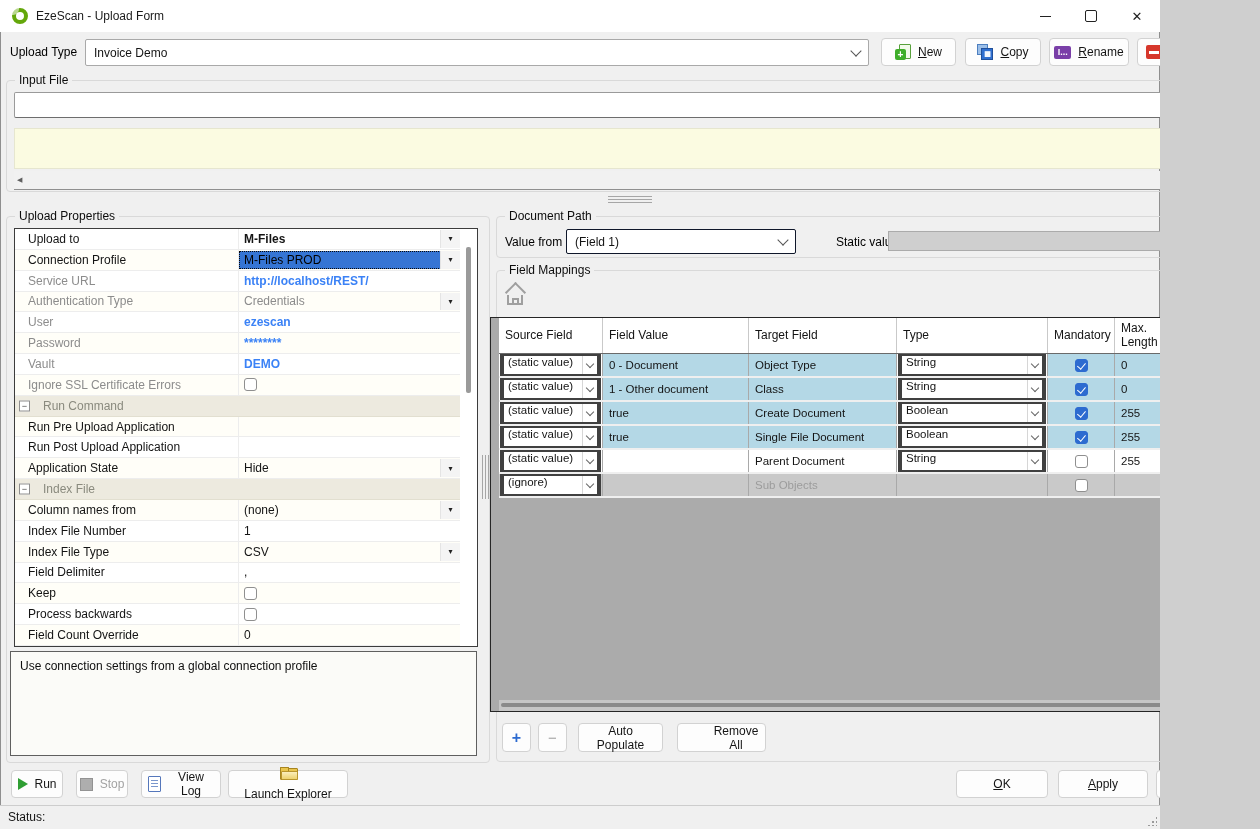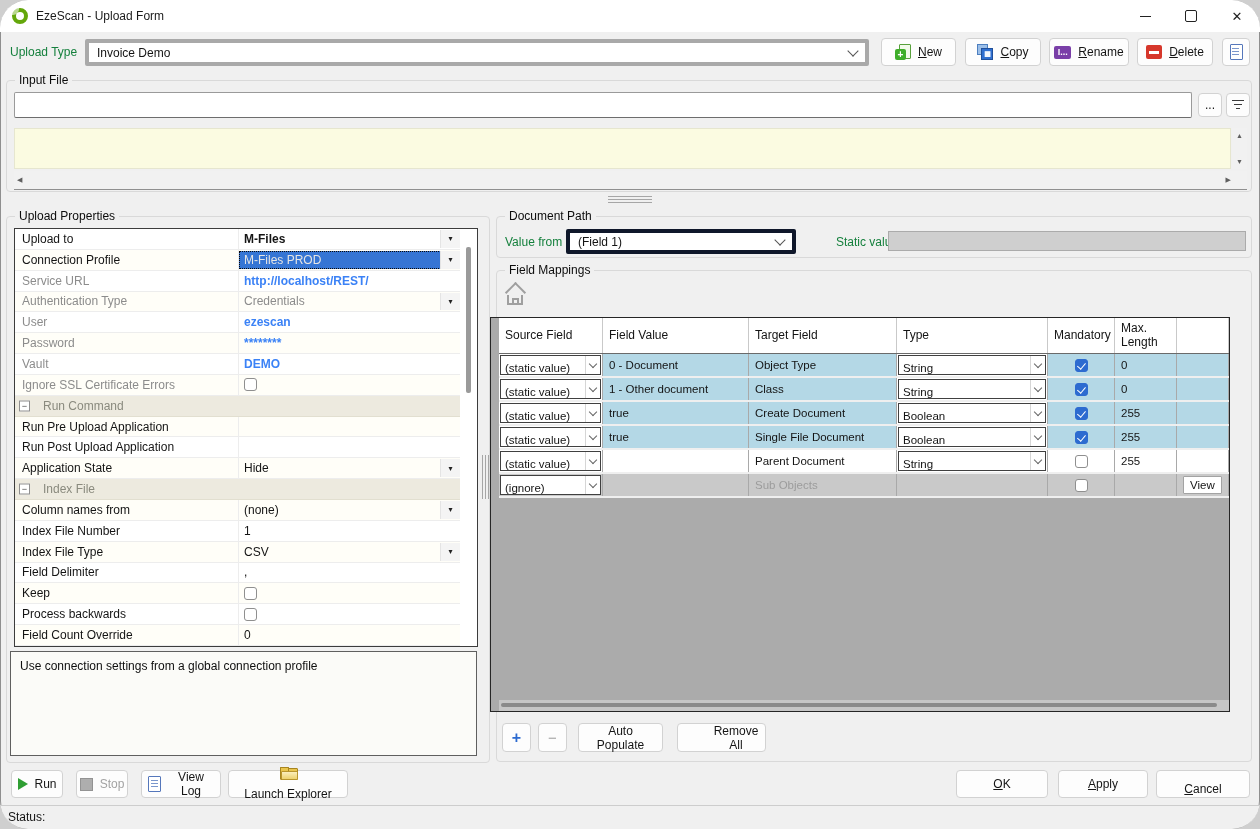--- a/index.html
+++ b/index.html
@@ -1,43 +1,43 @@
 <!DOCTYPE html>
 <html><head>
 <meta charset="utf-8">
 <style>
   html,body{margin:0;padding:0;background:#cfcfcf;}
-  #win{position:relative;width:1260px;height:829px;background:#f0f0f0;
+  #win{position:relative;width:1160px;height:829px;background:#f0f0f0;
        font-family:"Liberation Sans",sans-serif;font-size:12px;color:#141414;
-       outline:1px solid #8f8f8f;outline-offset:-1px;overflow:hidden;border-radius:28px;}
+       outline:1px solid #8f8f8f;outline-offset:-1px;overflow:hidden;}
   .abs{position:absolute;}
   
   .titlebar{position:absolute;left:0;top:0;right:0;height:32px;background:#ffffff;}
   .applogo{position:absolute;left:12px;top:8px;width:16px;height:16px;border-radius:50%;
            border:4px solid #64a70b;box-sizing:border-box;background:#fff;}
   .applogo::after{content:"";position:absolute;left:-4px;top:-4px;width:7px;height:7px;background:#fff;
            border-bottom-right-radius:6px;opacity:.55;}
   .apptitle{position:absolute;left:36px;top:9px;font-size:12px;color:#1b1b1b;}
   .wc{position:absolute;top:0;width:46px;height:32px;display:flex;align-items:center;justify-content:center;}
   .wc-min{right:92px}.wc-max{right:46px}.wc-close{right:0}
   .g-min{width:11px;height:1px;background:#222;}
   .g-max{width:10px;height:10px;border:1px solid #222;border-radius:2px;}
   .g-close{font-size:13px;color:#222;line-height:1;}
   
   .btn{position:absolute;display:flex;align-items:center;justify-content:center;gap:7px;
        background:#fdfdfd;border:1px solid #d2d2d2;border-radius:4px;font-size:12px;color:#151515;
        box-sizing:border-box;cursor:default;}
   .btn.disabled{color:#a3a3a3;}
-  .combo{position:absolute;background:#fff;border:4px solid #0f172a;border-radius:2px;
+  .combo{position:absolute;background:#fff;border:1px solid #0f172a;border-radius:2px;
          display:flex;align-items:center;padding:0 8px;box-sizing:border-box;}
   .chev{width:7px;height:7px;border-right:1.4px solid #555;border-bottom:1.4px solid #555;
         transform:rotate(45deg);margin-left:auto;margin-top:-3px;}
   .glabel-box{position:absolute;border:1px solid #d9d9d9;border-radius:4px;box-sizing:border-box;}
   .gcap{position:absolute;top:-8px;left:8px;background:#f0f0f0;padding:0 4px;font-size:12px;color:#0c0c0c;white-space:nowrap;}
-  .formlabel{position:absolute;color:#15803d;}
+  .formlabel{position:absolute;color:#000000;}
   
   .ic{position:relative;flex:none;}
   .ic-new{width:16px;height:16px;}
   .ic-new .pg{position:absolute;right:0;top:0;width:10px;height:13px;border:1px solid #58a03c;background:#f2faea;border-radius:1px;}
   .ic-new .pl{position:absolute;left:0;bottom:0;width:11px;height:11px;background:#3fae2a;border-radius:2px;
               color:#fff;font:bold 10px/11px "Liberation Sans",sans-serif;text-align:center;}
   .ic-copy{width:16px;height:16px;}
   .ic-copy .b1{position:absolute;left:0;top:0;width:9px;height:9px;background:#9cbfe8;border:1px solid #4d7fc0;}
   .ic-copy .b2{position:absolute;right:0;bottom:0;width:10px;height:10px;background:#2f6fd0;border:1px solid #1f4f9a;
                color:#fff;font:bold 7px/10px "Liberation Sans",sans-serif;text-align:center;}
@@ -74,53 +74,53 @@
          background:#fff;box-sizing:border-box;display:flex;}
   .pgrid-rows{flex:1;display:flex;flex-direction:column;min-width:0;}
   .pgutter{width:17px;background:#fff;position:relative;}
   .pthumb{position:absolute;left:6px;top:18px;width:5px;height:146px;background:#9a9a9a;border-radius:2px;}
   .prow{flex:1;display:flex;align-items:center;border-bottom:1px solid #ededed;position:relative;background:#fff;}
   .prow:nth-child(even):not(.pgroup){background:#fffef8;}
   .prow.pgroup{background:#edeadf;border-bottom-color:#e2dfd0;}
   .colbox{position:absolute;left:4px;top:50%;transform:translateY(-50%);width:11px;height:11px;background:#fff;
           border:1px solid #8f8f8f;font:9px/9px "Liberation Sans",sans-serif;text-align:center;color:#444;box-sizing:border-box;}
   .glab{position:absolute;left:28px;color:#8a8a7e;}
-  .plabel{width:224px;flex:none;padding-left:7px;box-sizing:border-box;border-right:1px solid #ededed;
+  .plabel{width:224px;flex:none;padding-left:13px;box-sizing:border-box;border-right:1px solid #ededed;
           align-self:stretch;display:flex;align-items:center;overflow:hidden;white-space:nowrap;}
   .plabel.lgray{color:#8c8c8c;}
   .pvalue{flex:1;align-self:stretch;display:flex;align-items:center;padding-left:5px;position:relative;min-width:0;}
   .pvtext{white-space:nowrap;}
   .pvtext.b-black{font-weight:bold;}
   .pvtext.b-gray{font-weight:bold;color:#3b82f6;}
   .pvtext.gray{color:#8c8c8c;}
   .ddbtn{position:absolute;right:0;top:1px;bottom:1px;width:19px;background:#f4f4f4;border-left:1px solid #e4e4e4;
          display:flex;align-items:center;justify-content:center;font-size:8px;color:#222;}
   .vsel{position:absolute;left:0;top:1px;bottom:1px;right:19px;background:#3575d4;outline:1px dotted #0a0a0a;outline-offset:-1px;
         display:flex;align-items:center;padding-left:5px;}
-  .vsel .pvtext{color:#e5e5e5;}
+  .vsel .pvtext{color:#000000;}
   .pcheck{width:13px;height:13px;border:1px solid #8f8f8f;border-radius:3px;background:#fff;box-sizing:border-box;}
   .descbox{position:absolute;left:10px;top:651px;width:467px;height:105px;background:#fbfbf8;border:1px solid #5f5f5f;
            box-sizing:border-box;padding:7px 9px;color:#0f0f0f;}
   
   .disfield{position:absolute;background:#cfcfcf;border:1px solid #ababab;box-sizing:border-box;}
   
   .fmtable{position:absolute;left:490px;top:317px;width:740px;height:395px;border:1px solid #262626;
            background:#ababab;box-sizing:border-box;display:flex;flex-direction:column;padding-left:8px;}
   .fmhead{display:grid;grid-template-columns:104px 146px 148px 151px 67px 62px auto;height:36px;flex:none;
           background:#fff;border-bottom:1px solid #6a6a6a;box-sizing:border-box;}
   .hc{border-right:1px solid #c9c9c9;display:flex;align-items:center;padding:1px 6px;line-height:1.15;overflow:hidden;}
   .fmrow{display:grid;grid-template-columns:104px 146px 148px 151px 67px 62px auto;height:22px;flex:none;
          border-bottom:2px solid #efefef;background:#fff;}
   .fc{border-right:1px solid #a9a9a9;display:flex;align-items:center;padding:0 6px;font-size:11.5px;
       overflow:hidden;white-space:nowrap;box-sizing:border-box;}
   .c-src,.c-type{padding:0 1px;background:#fff;}
   .r-blue .c-val,.r-blue .c-tgt,.r-blue .c-mand,.r-blue .c-max,.r-blue .c-act{background:#b4d8e6;}
   .r-white .c-val,.r-white .c-tgt,.r-white .c-mand,.r-white .c-max,.r-white .c-act{background:#fff;}
   .r-gray .fc{background:#c9c9c9;color:#9c9c9c;}
-  .cellcombo{flex:1;display:flex;align-items:flex-end;height:18px;border:1px solid #404040;background:#fff;
+  .cellcombo{flex:1;display:flex;align-items:flex-start;height:18px;border:4px solid #404040;background:#fff;
              margin:0;padding-left:4px;color:#141414;}
   .ccseg{width:14px;align-self:stretch;border-left:1px solid #d6d6d6;display:flex;align-items:center;justify-content:center;margin-left:auto;}
   .chev2{width:5px;height:5px;border-right:1.2px solid #666;border-bottom:1.2px solid #666;transform:rotate(45deg);margin-top:-2px;}
   .mcheck{width:13px;height:13px;border:1px solid #8f8f8f;border-radius:3px;background:#fff;margin:0 auto;box-sizing:border-box;position:relative;}
   .mcheck.on{background:#2d6bd0;border-color:#2d6bd0;}
   .mcheck.on::after{content:"";position:absolute;left:3.5px;top:1px;width:3.5px;height:7px;
         border-right:1.6px solid #fff;border-bottom:1.6px solid #fff;transform:rotate(40deg);}
   .viewbtn{margin-left:auto;margin-right:1px;width:50px;height:18px;background:#fff;border:1px solid #a3a3a3;
            border-radius:1px;font-size:11.5px;color:#141414;font-family:"Liberation Sans",sans-serif;}
   .fmfill{flex:1;background:#ababab;}

